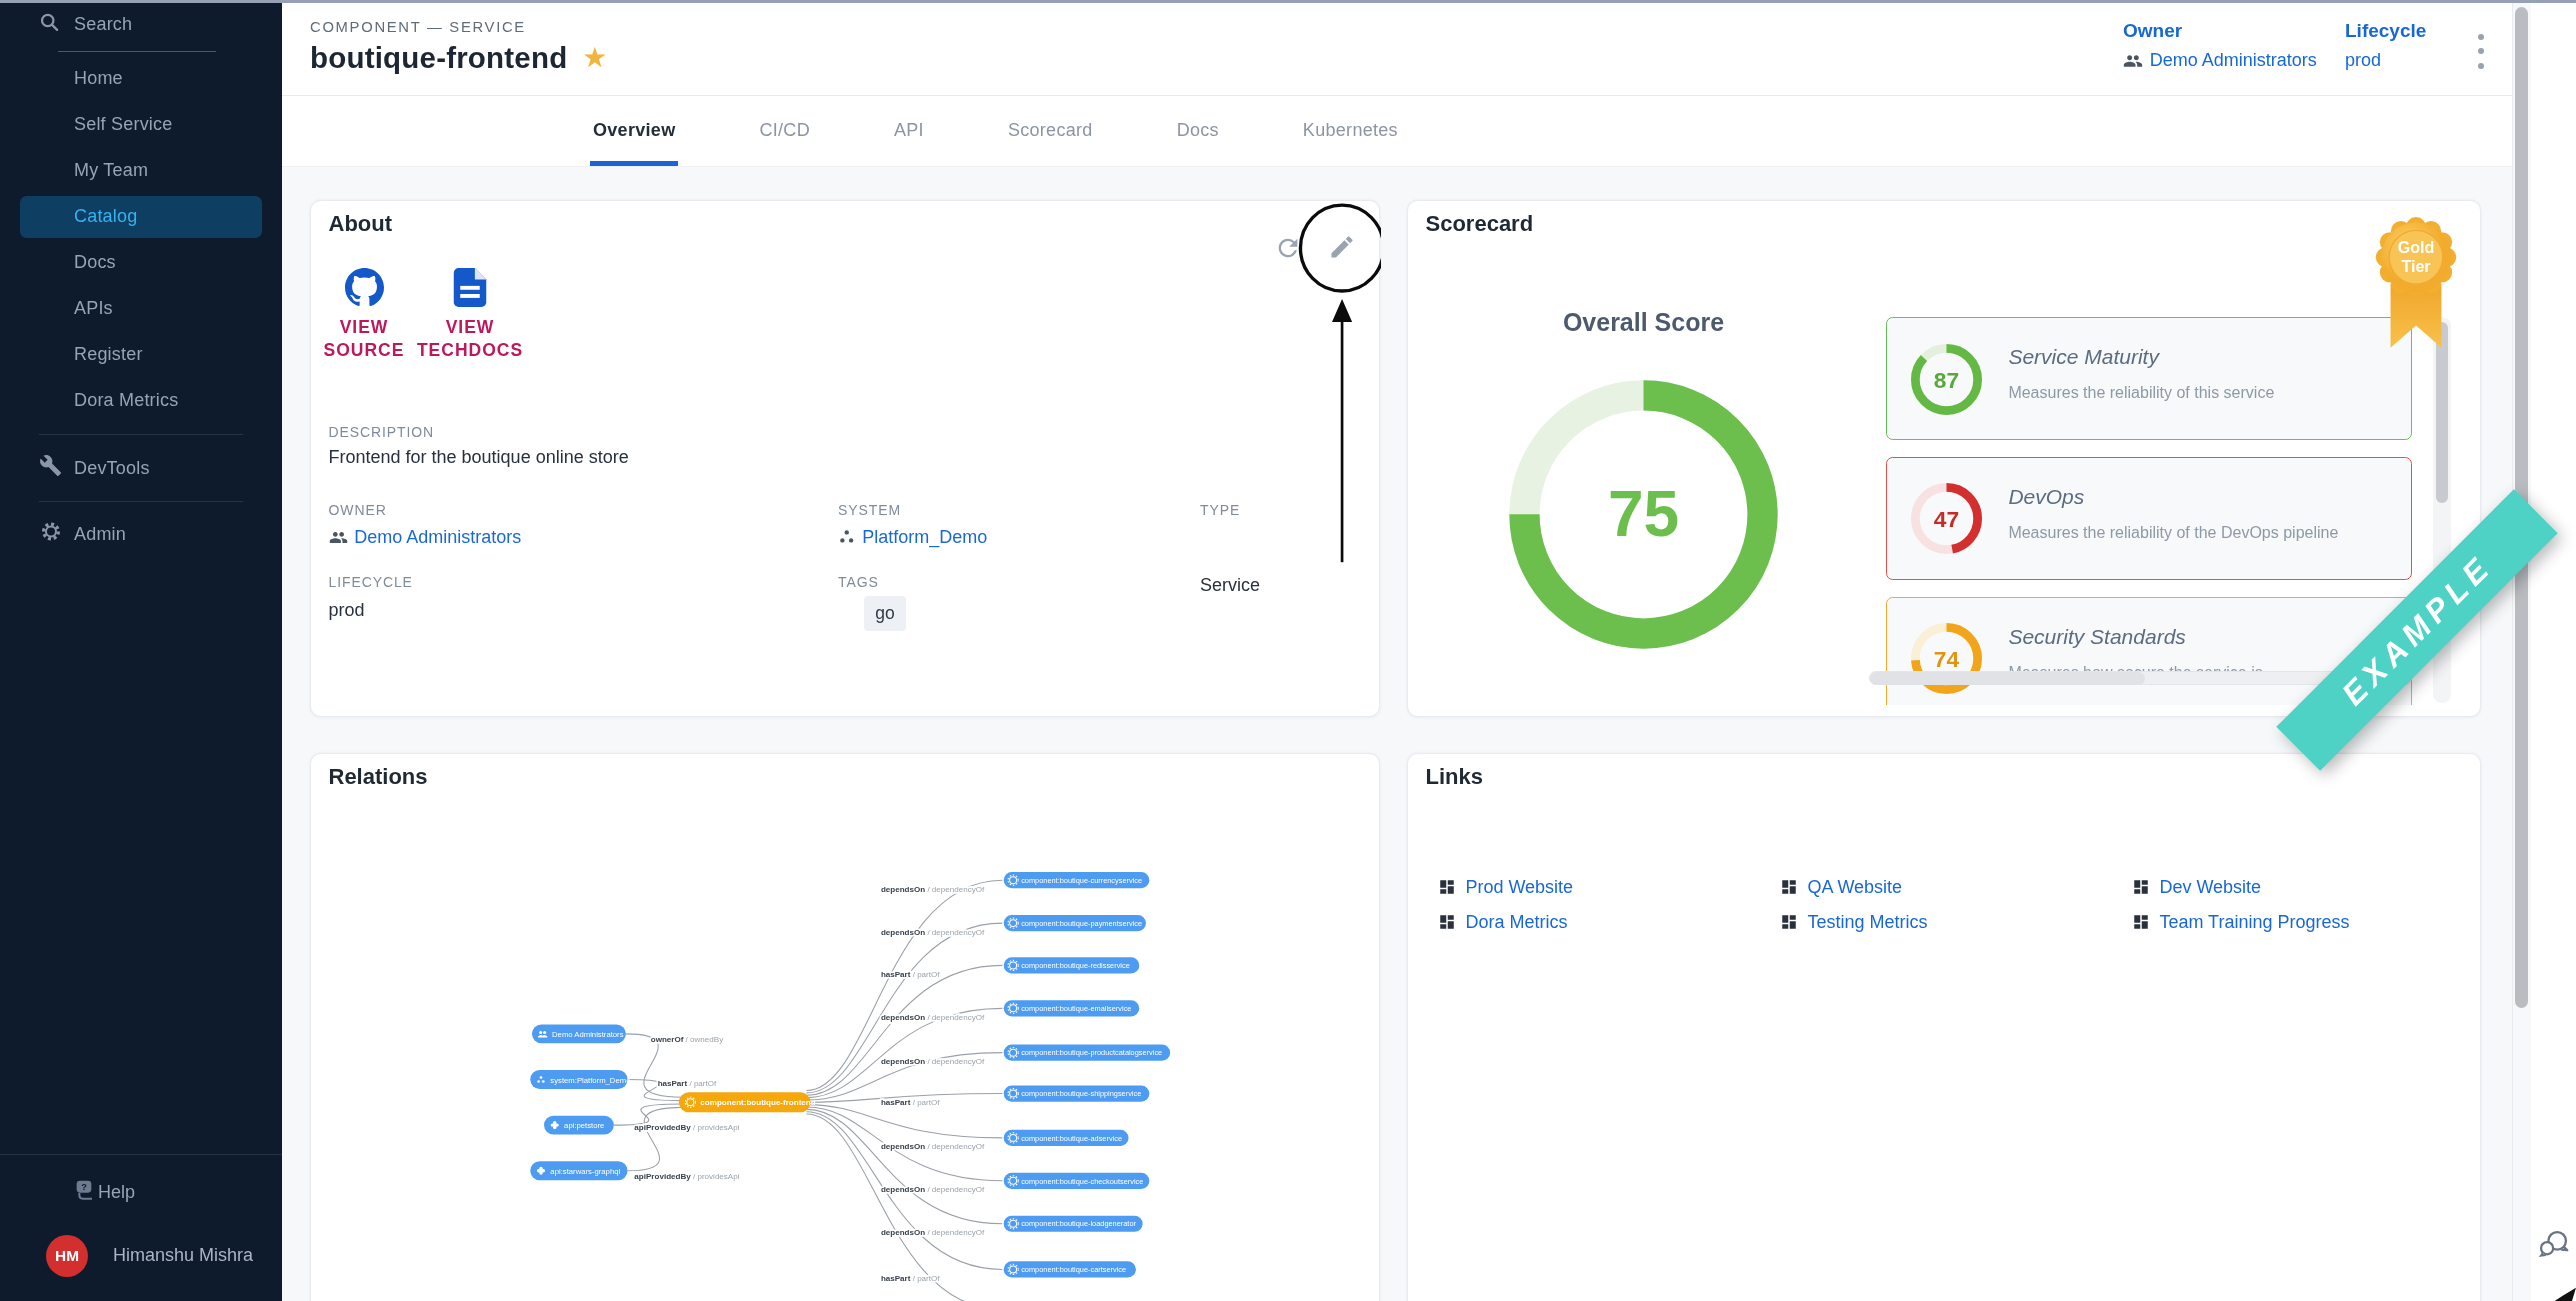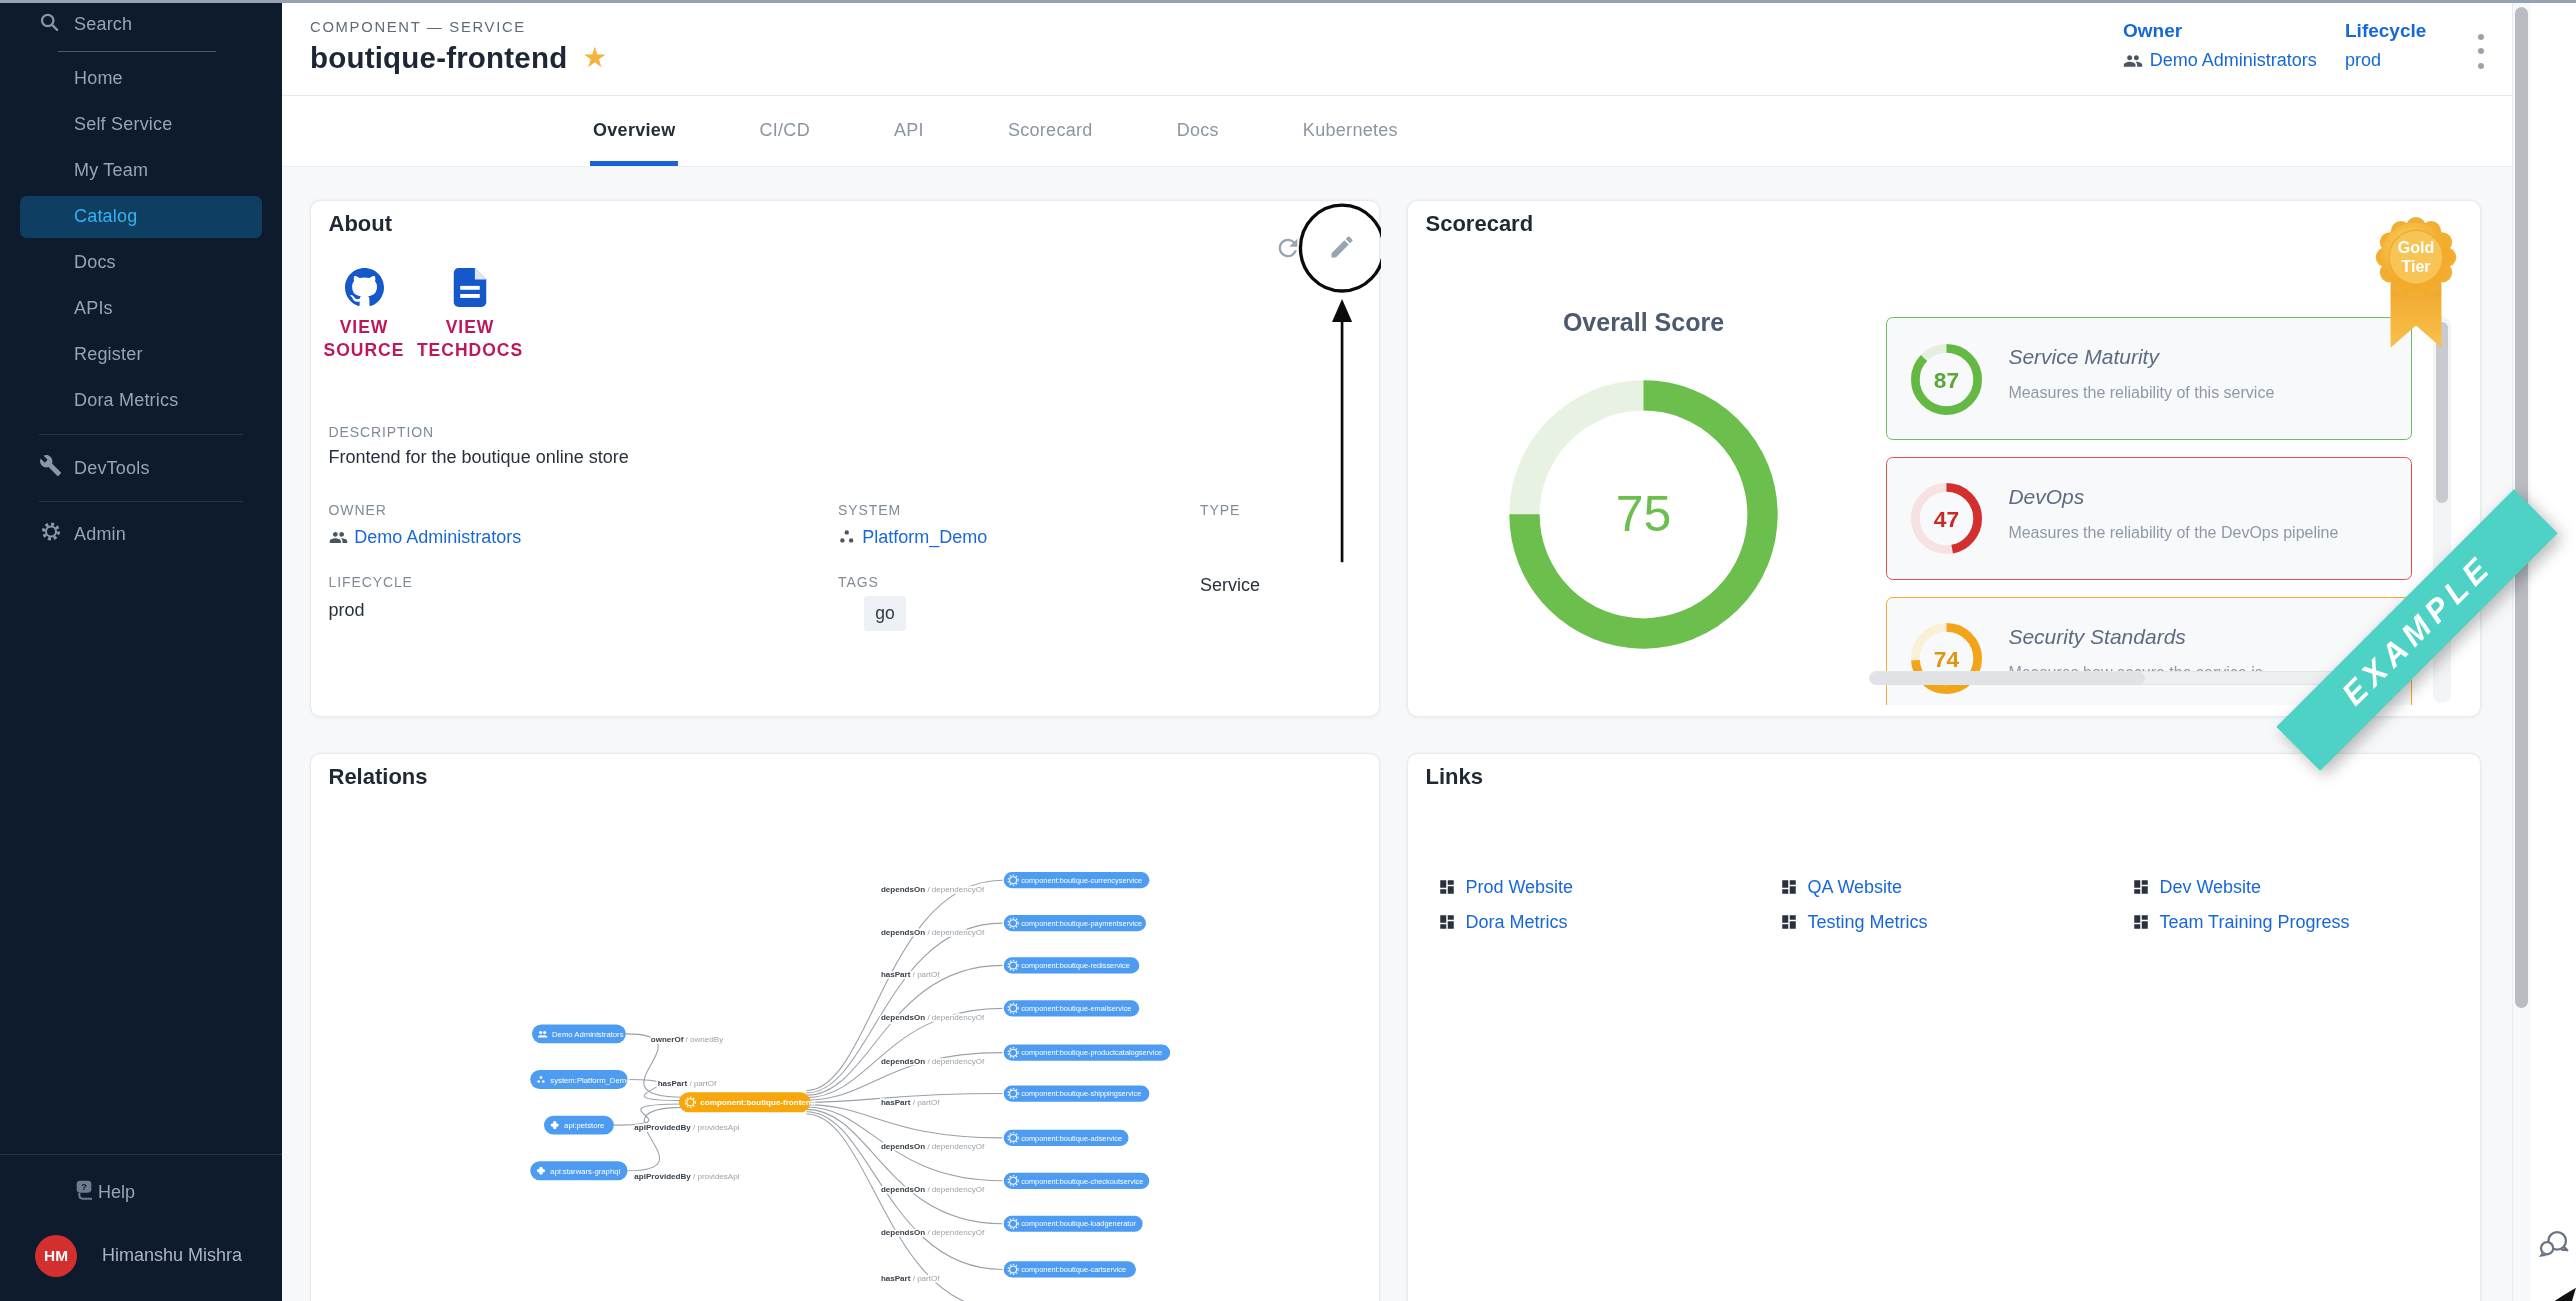--- a/index.html
+++ b/index.html
@@ -18,21 +18,21 @@
   #grid-icon i { width:6px; height:6px; border-radius:50%; background:#8b96a6; }
   .srow { position:relative; height:44px; display:flex; align-items:center; padding-left:74px; font-size:18px; letter-spacing:0.2px; cursor:default; }
   .srow .mini-ic { position:absolute; left:39px; top:50%; transform:translateY(-50%); }
   #search-div { border-top:1.3px solid #49586f; margin:4px 66px 4px 58px; }
   .nav-item { height:46px; display:flex; align-items:center; padding-left:74px; font-size:18px; letter-spacing:0.2px; color:#97a4b5; }
   .nav-item.active { height:42px; margin:2px 20px; padding-left:54px; background:#0f3e63; border-radius:6.7px; color:#35b3f0; }
   .side-divider { border-top:1.3px solid #26344a; margin:10.7px 39px; }
   #side-footer { position:absolute; left:0; right:0; bottom:0; }
   #side-footer .side-divider { margin:0 0 16px 0; border-top:1.3px solid #26344a; }
   #help-row { position:relative; height:44px; display:flex; align-items:center; padding-left:74px; font-size:18px; }
-  #user-row { position:relative; height:44px; display:flex; align-items:center; padding-left:102px; font-size:18px; color:#aab4c3; margin:19px 0 24px 0; }
+  #user-row { position:relative; height:44px; display:flex; align-items:center; padding-left:102px; font-size:18px; color:#aab4c3; margin:19px 0 24px 11px; }
   #avatar { position:absolute; left:35px; top:50%; transform:translateY(-50%); width:42px; height:42px; border-radius:50%;
     background:#d32f2f; color:#fff; font-size:15.4px; font-weight:700; display:flex; align-items:center; justify-content:center; }
 
   
   #main { position:relative; flex:1; height:100%; background:#f6f8fa; }
   #header { position:relative; height:93px; background:#fff; border-bottom:0.7px solid #e6e9ed; }
   #eyebrow { position:absolute; left:28px; top:16px; font-size:14.8px; letter-spacing:1.7px; color:#5f6b78; }
   #page-title-row { position:absolute; left:28px; top:38px; display:flex; align-items:center; gap:14.8px; }
   #page-title { font-size:29.5px; font-weight:600; color:#1d2733; letter-spacing:0.2px; }
   #fav-star { font-size:28px; color:#f2b43b; line-height:1; }
@@ -70,21 +70,21 @@
   .f-value { position:absolute; font-size:18px; color:#27313d; }
   .f-link { color:#1a68d8; display:flex; align-items:center; gap:6.7px; }
   #tag-chip { position:absolute; left:553px; top:395px; width:42px; height:35px; background:#edf0f4; border-radius:4px;
     display:flex; align-items:center; justify-content:center; font-size:17.5px; color:#2f3a45; }
   #about-annot { position:absolute; inset:0; z-index:6; pointer-events:none; }
 
   
   #overall-label { position:absolute; left:101px; top:107px; width:269px; text-align:center; font-size:25px; font-weight:600; color:#4d5a6e; }
   #overall-wrap { position:absolute; left:101px; top:179px; width:269px; height:269px; }
   #overall-num { position:absolute; inset:0; display:flex; align-items:center; justify-content:center;
-    font-size:50px; font-weight:400; color:#6cbf4c; }
+    font-size:64px; font-weight:700; color:#6cbf4c; }
   #metric-viewport { position:absolute; left:473px; top:111px; width:537px; height:393px; overflow:hidden; }
   .metric-card { position:absolute; left:5.4px; width:526px; height:123px; background:#f8f9fa; border:1.3px solid; border-radius:6.7px; }
   .metric-card .m-donut { position:absolute; left:24px; top:25.5px; }
   .m-title { position:absolute; left:121px; top:27px; font-size:21px; color:#5b6c80;font-style:italic; }
   .m-desc { position:absolute; left:121px; top:66px; font-size:16px; color:#8e99a7; }
   #h-scrollbar { position:absolute; left:461px; top:470px; width:543px; height:14.8px; background:#edeff1; border:0.7px solid #e3e5e8; border-radius:7.4px; }
   #h-scrollbar i { position:absolute; left:0; top:0; width:275px; height:13.4px; background:#e0e2e5; border-radius:7.4px; }
   #v-scrollbar { position:absolute; left:1025px; top:116px; width:17.5px; height:386px; background:#f3f4f6; border-radius:8.7px; }
   #v-scrollbar i { position:absolute; left:2.7px; top:5.4px; width:12px; height:181px; background:#c7cace; border-radius:6px; }
   #gold-badge { position:absolute; left:941px; top:-10.7px; z-index:9; }

